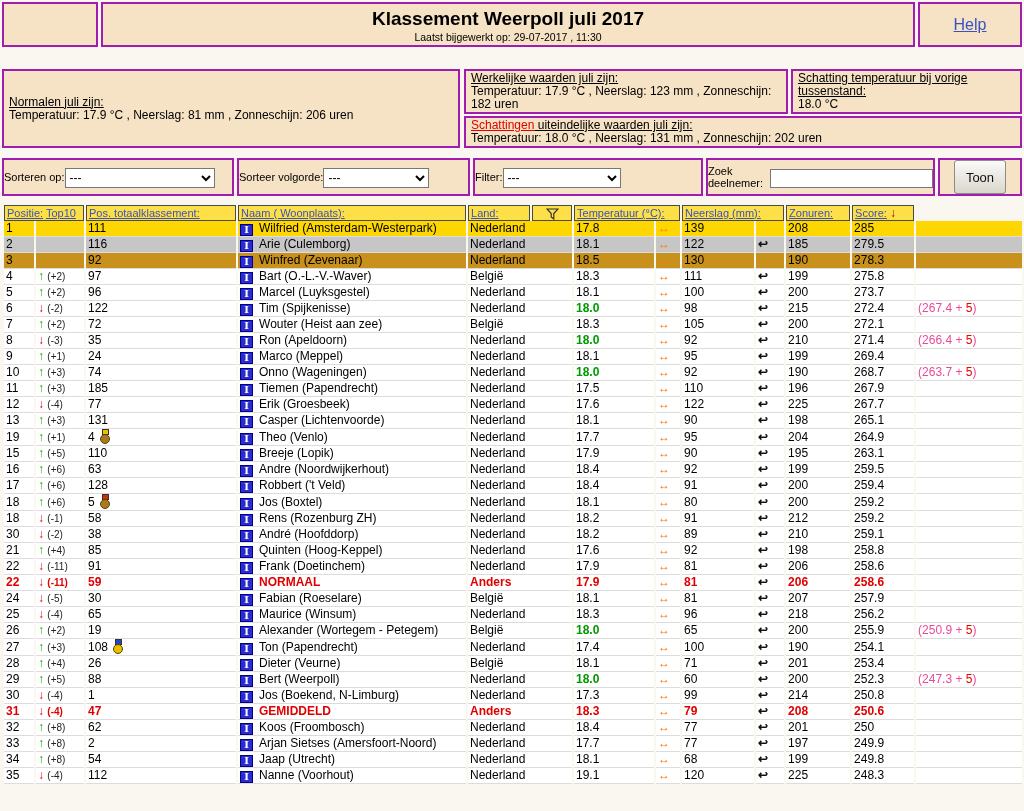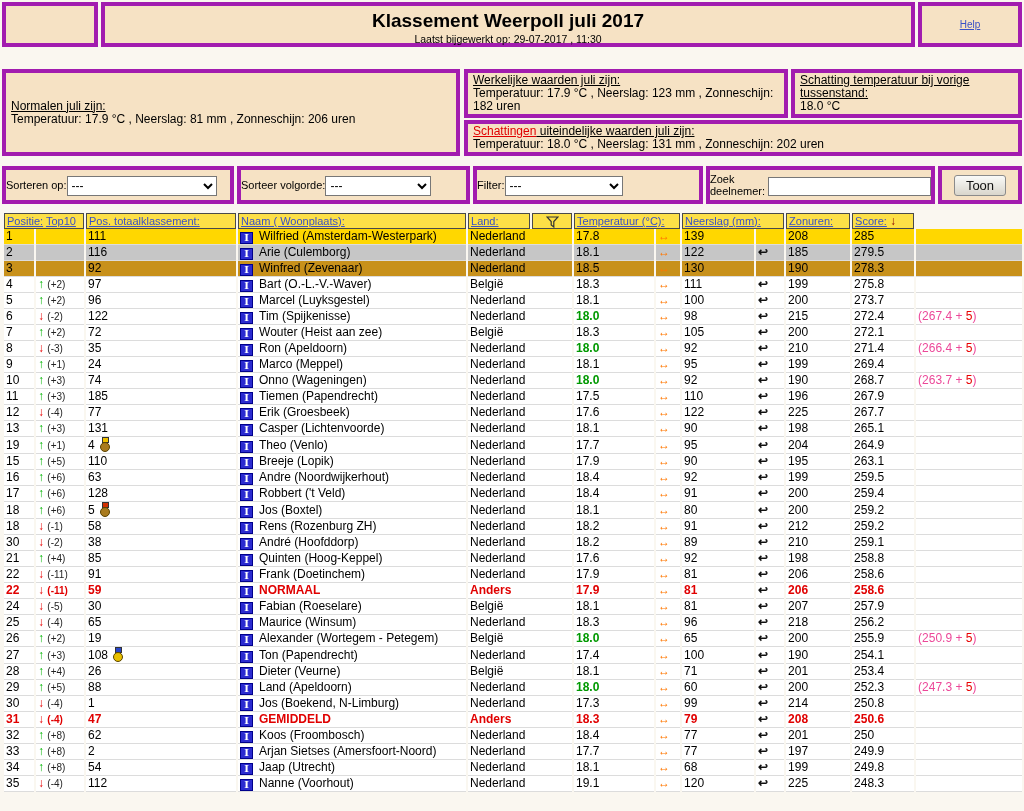--- a/index.html
+++ b/index.html
@@ -6,49 +6,49 @@
   html,body { margin:0; padding:0; }
   body {
     width:1024px; height:811px; overflow:hidden;
     background:#FAF7F0;
     font-family:"Liberation Sans", sans-serif;
     font-size:12px; color:#000;
   }
   .pad { padding:2px; }
   .box {
     background:#F6E2C4;
-    border:4px solid #a21caf;
+    border:2px solid #a21caf;
   }
   
   .top-header { display:flex; gap:3px; height:45px; margin-bottom:22px; }
   .top-header .cell-left  { width:96px; }
   .top-header .cell-title { flex:1; text-align:center; padding-top:4px; }
   .top-header .cell-help  { width:104px; display:flex; align-items:center; justify-content:center; }
   .title { font-size:19px; font-weight:bold; }
   .subtitle { font-size:10.5px; margin-top:1px; }
   a.lnk { color:#3951C6; text-decoration:underline; cursor:pointer; }
-  .cell-help a { font-size:10px; }
+  .cell-help a { font-size:16px; }
 
   
   .info-row { display:flex; gap:4px; margin-bottom:10px; align-items:stretch; }
   .info-left { width:458px; padding:3px 7px; display:flex; flex-direction:column; justify-content:center; }
   .info-right { flex:1; display:flex; flex-direction:column; gap:2px; }
   .info-right-top { display:flex; gap:3px; }
   .ib { padding:1px 5px; line-height:13px; font-size:12px; }
   .ib .ib-title { text-decoration:underline; }
   .ib-wk { flex:1; }
   .ib-prev { width:231px; }
   .red-word { color:#E00000; text-decoration:underline; }
 
   
   .controls-row { display:flex; gap:3px; height:38px; margin-bottom:9px; }
   .ctl { display:flex; flex-direction:row; align-items:center; padding-top:2px; }
   .ctl label { font-size:11px; margin-bottom:2px; }
   .ctl-1 { width:232px; } .ctl-2 { width:233px; } .ctl-3 { width:230px; } .ctl-4 { width:229px; }
-  .ctl-toon { flex:1; display:flex; align-items:center; justify-content:center; }
+  .ctl-toon { flex:1; display:flex; justify-content:center; }
   select { font-family:inherit; font-size:12px; height:20px; background:#fff; border:1px solid #777; }
   .sel-1 { width:150px; } .sel-2 { width:106px; } .sel-3 { width:118px; }
   input.search { width:165px; height:19px; border:1px solid #777; font-size:12px; padding:1px 3px; }
   button.toon {
     font-family:inherit; font-size:13px; padding:2px 11px; color:#111;
     background:linear-gradient(#FAFAF8,#D9D6CC); border:1px solid #8B8B8B; border-radius:3px; cursor:pointer;
   }
 
   
   table.klassement { width:1022px; table-layout:fixed; border-collapse:separate; border-spacing:2px 0; margin-left:0; }
@@ -602,21 +602,21 @@
           <td>71</td>
           <td><span class="trend-back">↩</span></td>
           <td>201</td>
           <td>253.4</td>
           <td></td>
         </tr>
         <tr>
           <td>29</td>
           <td><span class="arrow-up">↑</span> <span class="delta-text">(+5)</span></td>
           <td><span>88</span></td>
-          <td><span class="p-icon">I</span><span class="name-text">Land (Apeldoorn)</span></td>
+          <td><span class="p-icon">I</span><span class="name-text">Bert (Weerpoll)</span></td>
           <td colspan="2">Nederland</td>
           <td><span class="temp-green">18.0</span></td>
           <td><span class="trend-lr">↔</span></td>
           <td>60</td>
           <td><span class="trend-back">↩</span></td>
           <td>200</td>
           <td>252.3</td>
           <td><span class="extra-base">(247.3 + </span><span class="extra-bonus">5</span><span class="extra-base">)</span></td>
         </tr>
         <tr>

